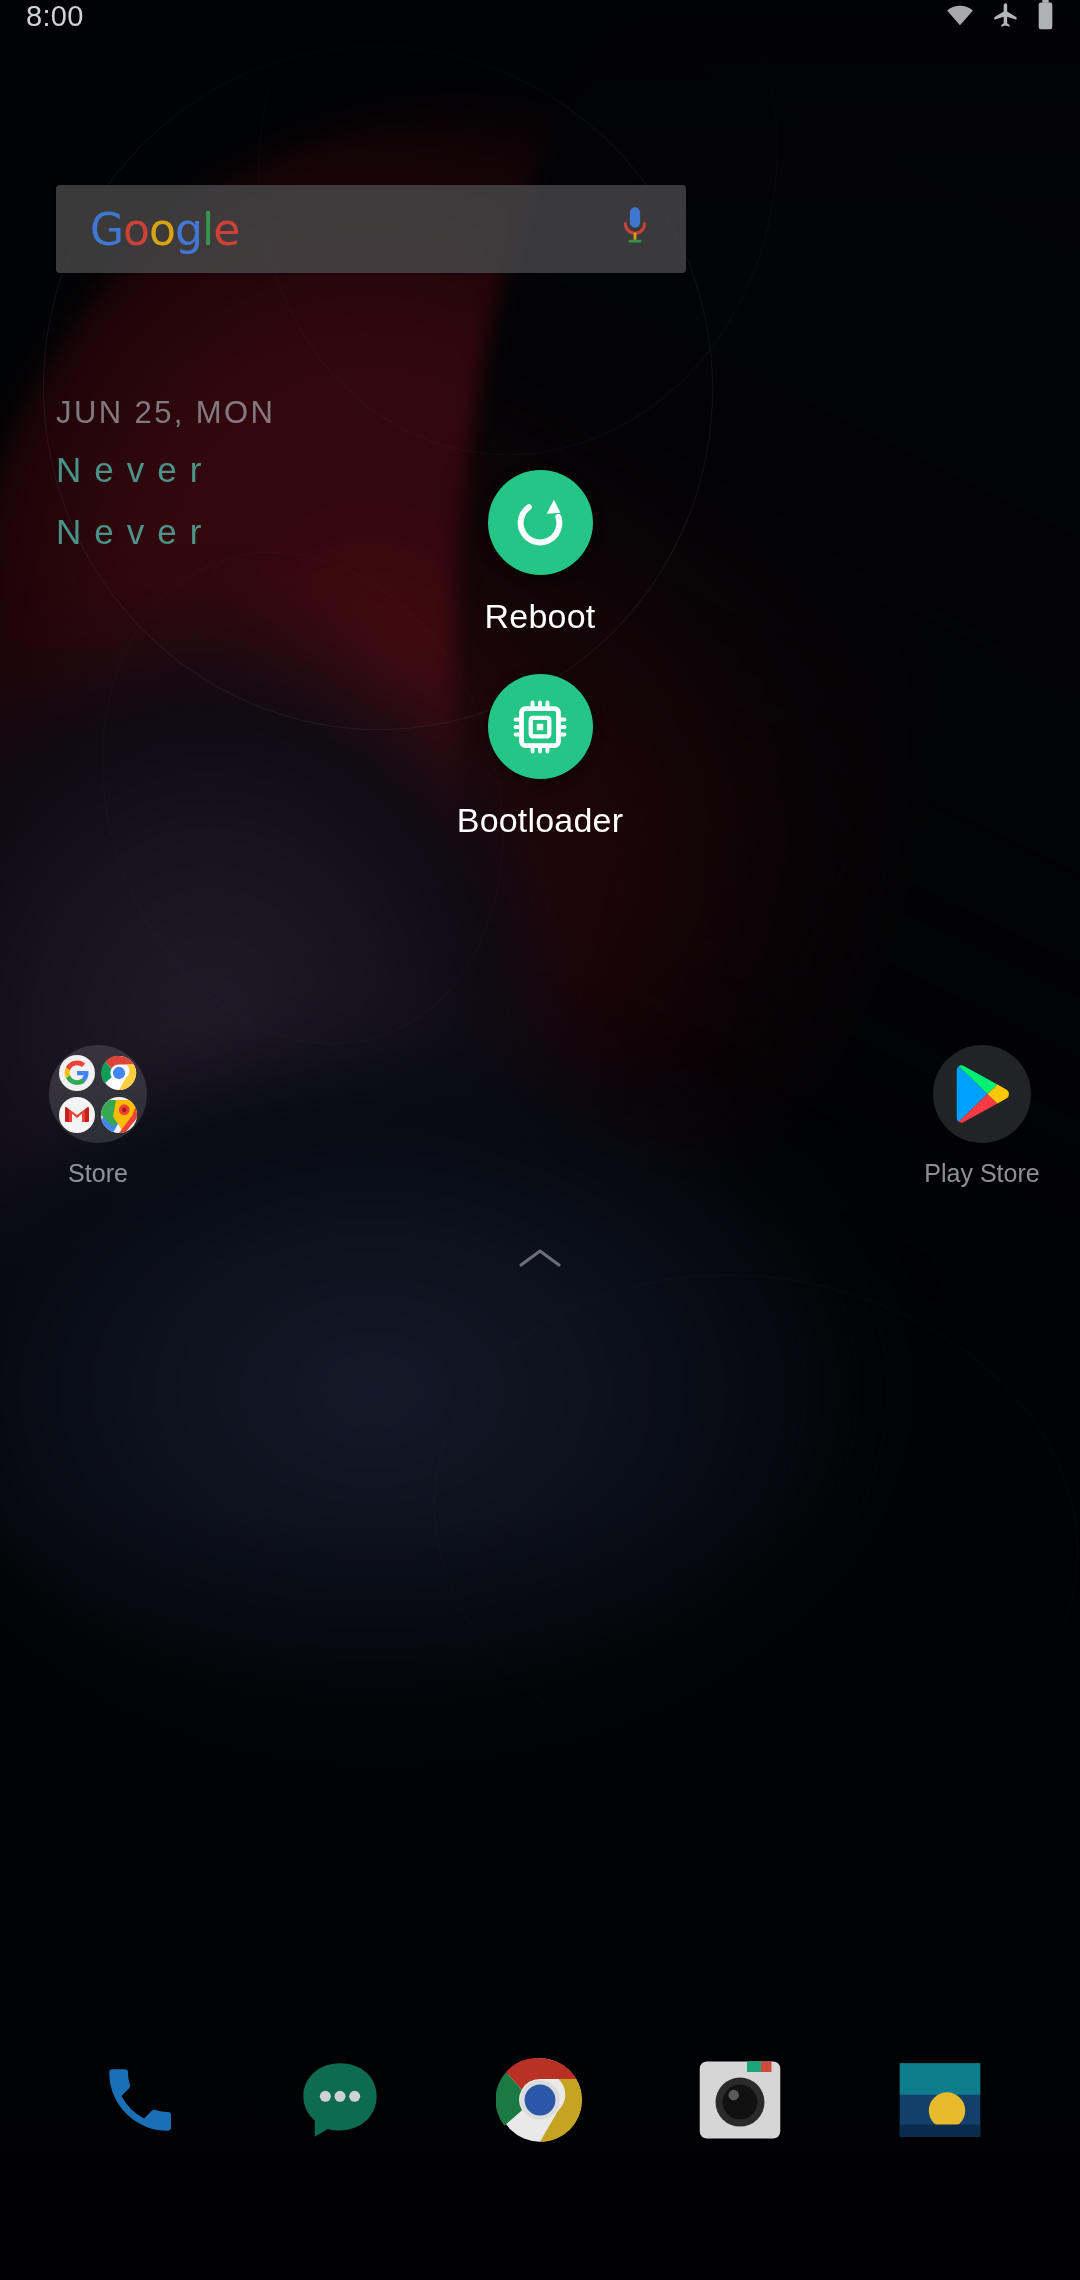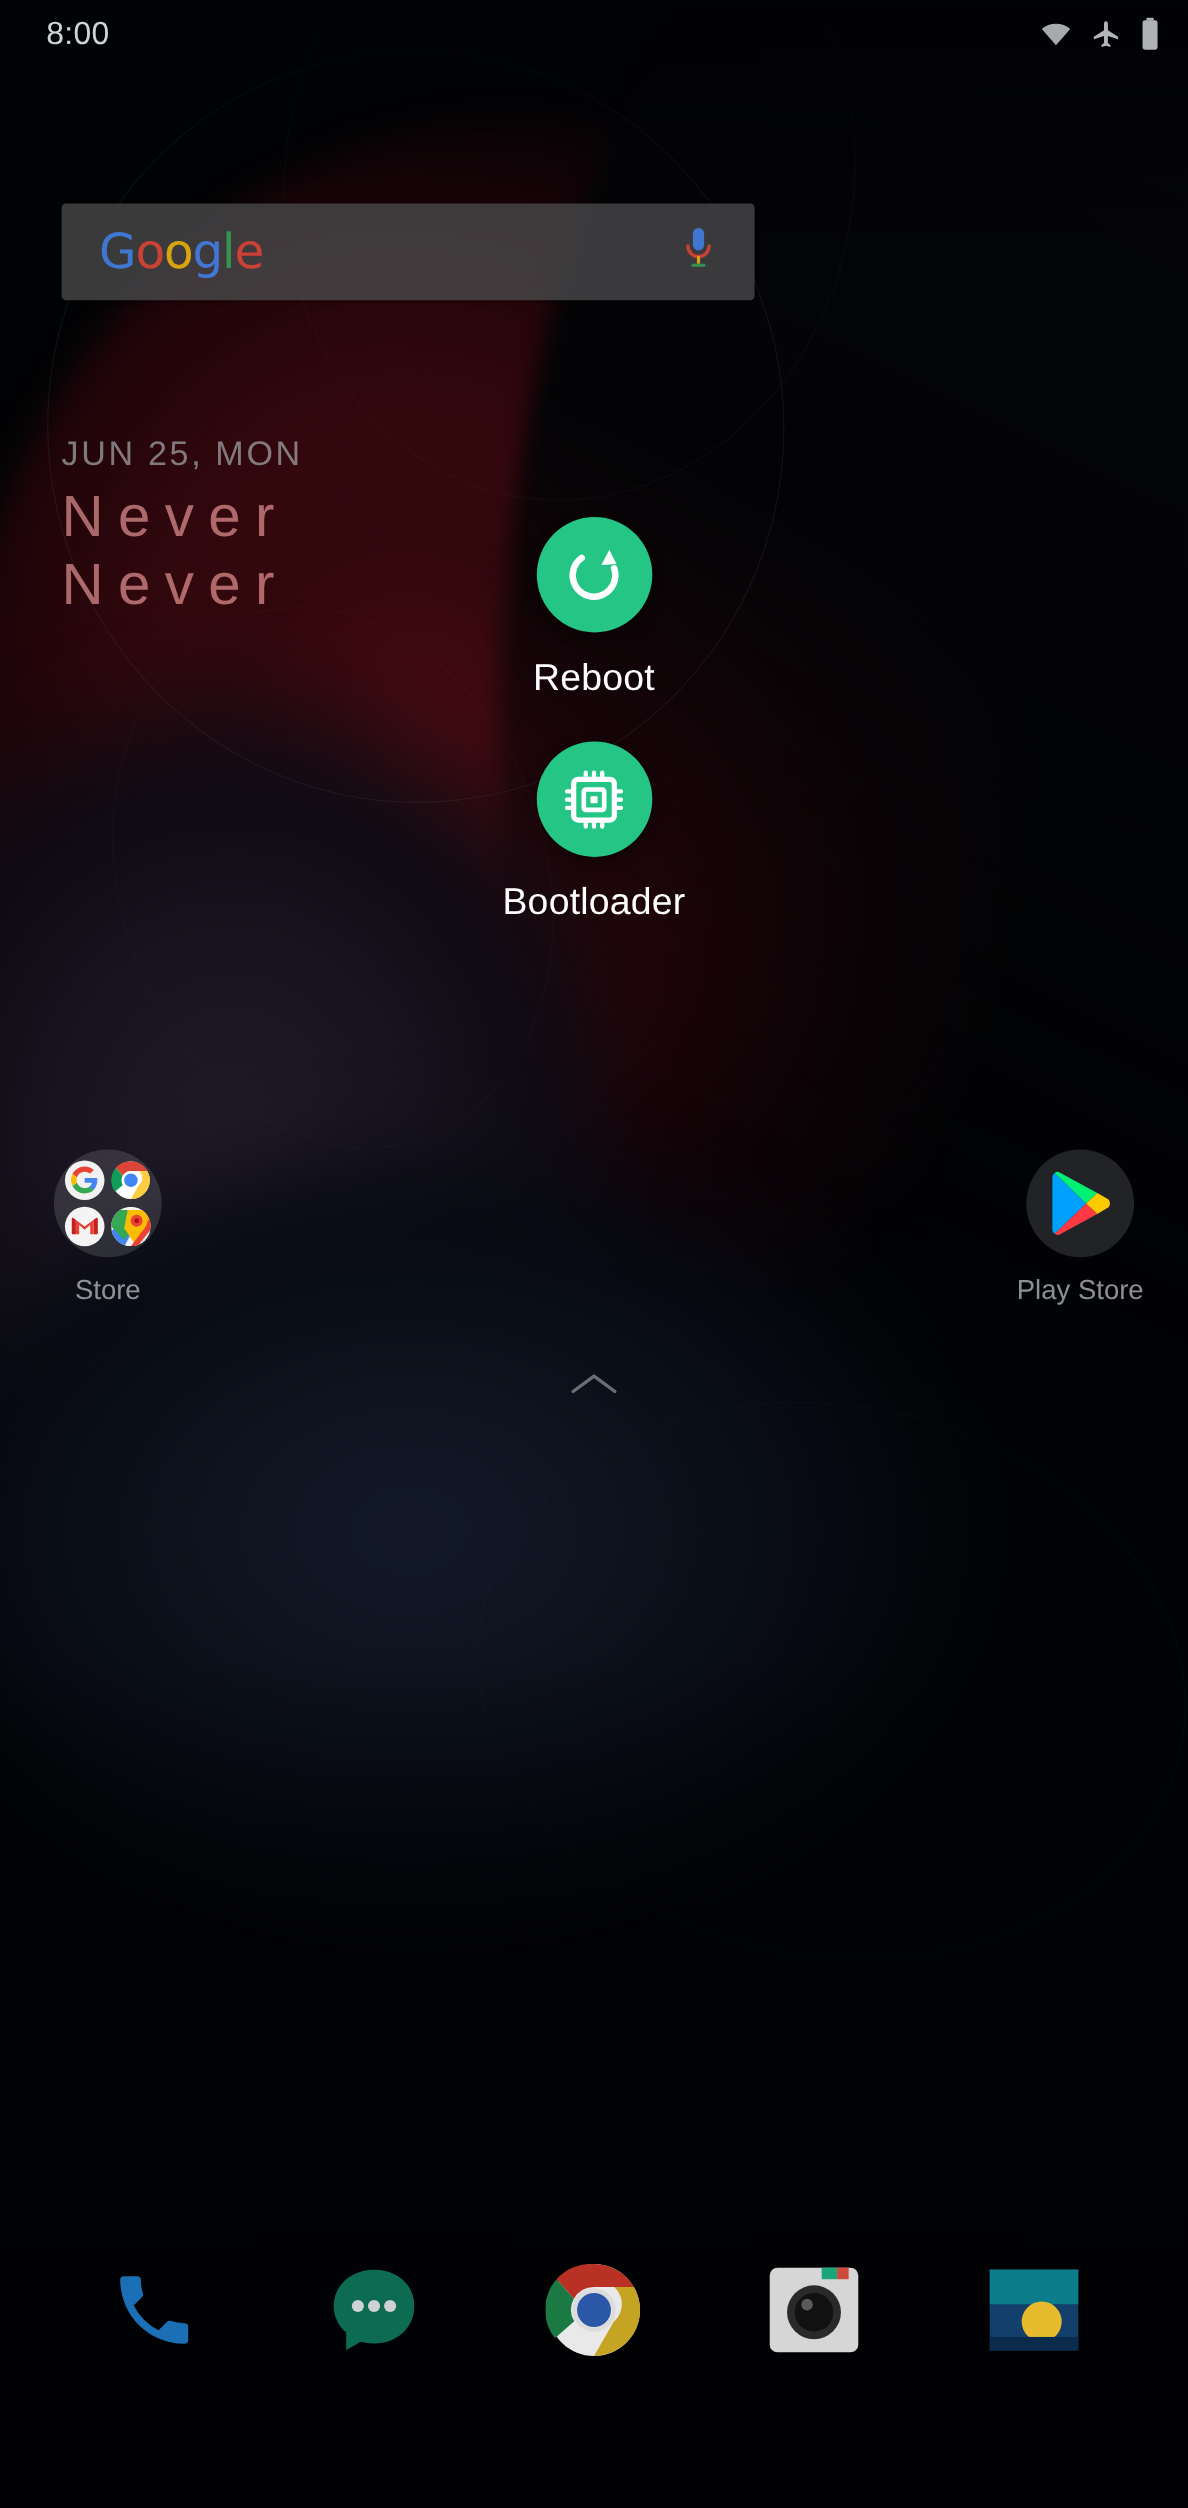--- a/index.html
+++ b/index.html
@@ -72,22 +72,22 @@
   .wp-line.l1 { left:4%; top:2%; width:62%; height:30%; transform:rotate(-6deg); border-color:rgba(190,195,215,.18); }
   .wp-line.l2 { left:24%; top:-6%; width:48%; height:26%; transform:rotate(8deg); border-color:rgba(170,180,200,.10); }
   .wp-line.l3 { left:10%; top:24%; width:36%; height:22%; transform:rotate(-18deg); border-color:rgba(170,180,200,.08); }
   .wp-line.l4 { left:40%; top:56%; width:60%; height:22%; transform:rotate(10deg); border-color:rgba(150,165,190,.07); }
 
   
   #scrim { position:absolute; inset:0; background:rgba(0,0,0,0.55); }
 
   
   #statusbar {
-    position:absolute; top:0; left:16px; right:0; height:62px;
-    display:flex; align-items:center; justify-content:space-between;
+    position:absolute; top:0; left:0; right:0; height:62px;
+    display:flex; align-items:flex-start; justify-content:space-between;
     padding:0 26px; z-index:40;
   }
   #status-time { color:#cfd2d6; font-size:29px; letter-spacing:.3px; }
   #status-icons { display:flex; align-items:center; gap:17px; }
   #status-icons svg { display:block; }
 
   
   #searchbar {
     position:absolute; left:56px; top:185px; width:630px; height:88px;
     background:rgba(72,72,74,0.80);
@@ -101,21 +101,21 @@
     letter-spacing:-1px; font-family:"Liberation Serif", serif; opacity:.82; }
   #google-logo span { font-family:"DejaVu Sans", sans-serif; font-weight:400; }
   .g-b { color:#4285F4; } .g-r { color:#EA4335; } .g-y { color:#FBBC05; } .g-g { color:#34A853; }
   #mic-icon { opacity:.8; }
 
   
   #datewidget { position:absolute; left:56px; top:352px; z-index:20; }
   #date-line { color:#9ea0a4; font-size:31px; letter-spacing:2.4px; opacity:.75;margin-top:43px; }
   #never-settle { margin-top:8px; }
   #never-settle div {
-    color:#fca5a5; font-size:53px; letter-spacing:13px; line-height:62px;
+    color:#5eead4; font-size:35px; letter-spacing:13px; line-height:62px;
     font-weight:300; opacity:.62;
   }
 
   
   .home-icon {
     position:absolute; width:180px; text-align:center; z-index:18;
   }
   .home-icon .glyph {
     width:98px; height:98px; margin:0 auto; border-radius:50%;
     display:flex; align-items:center; justify-content:center;

